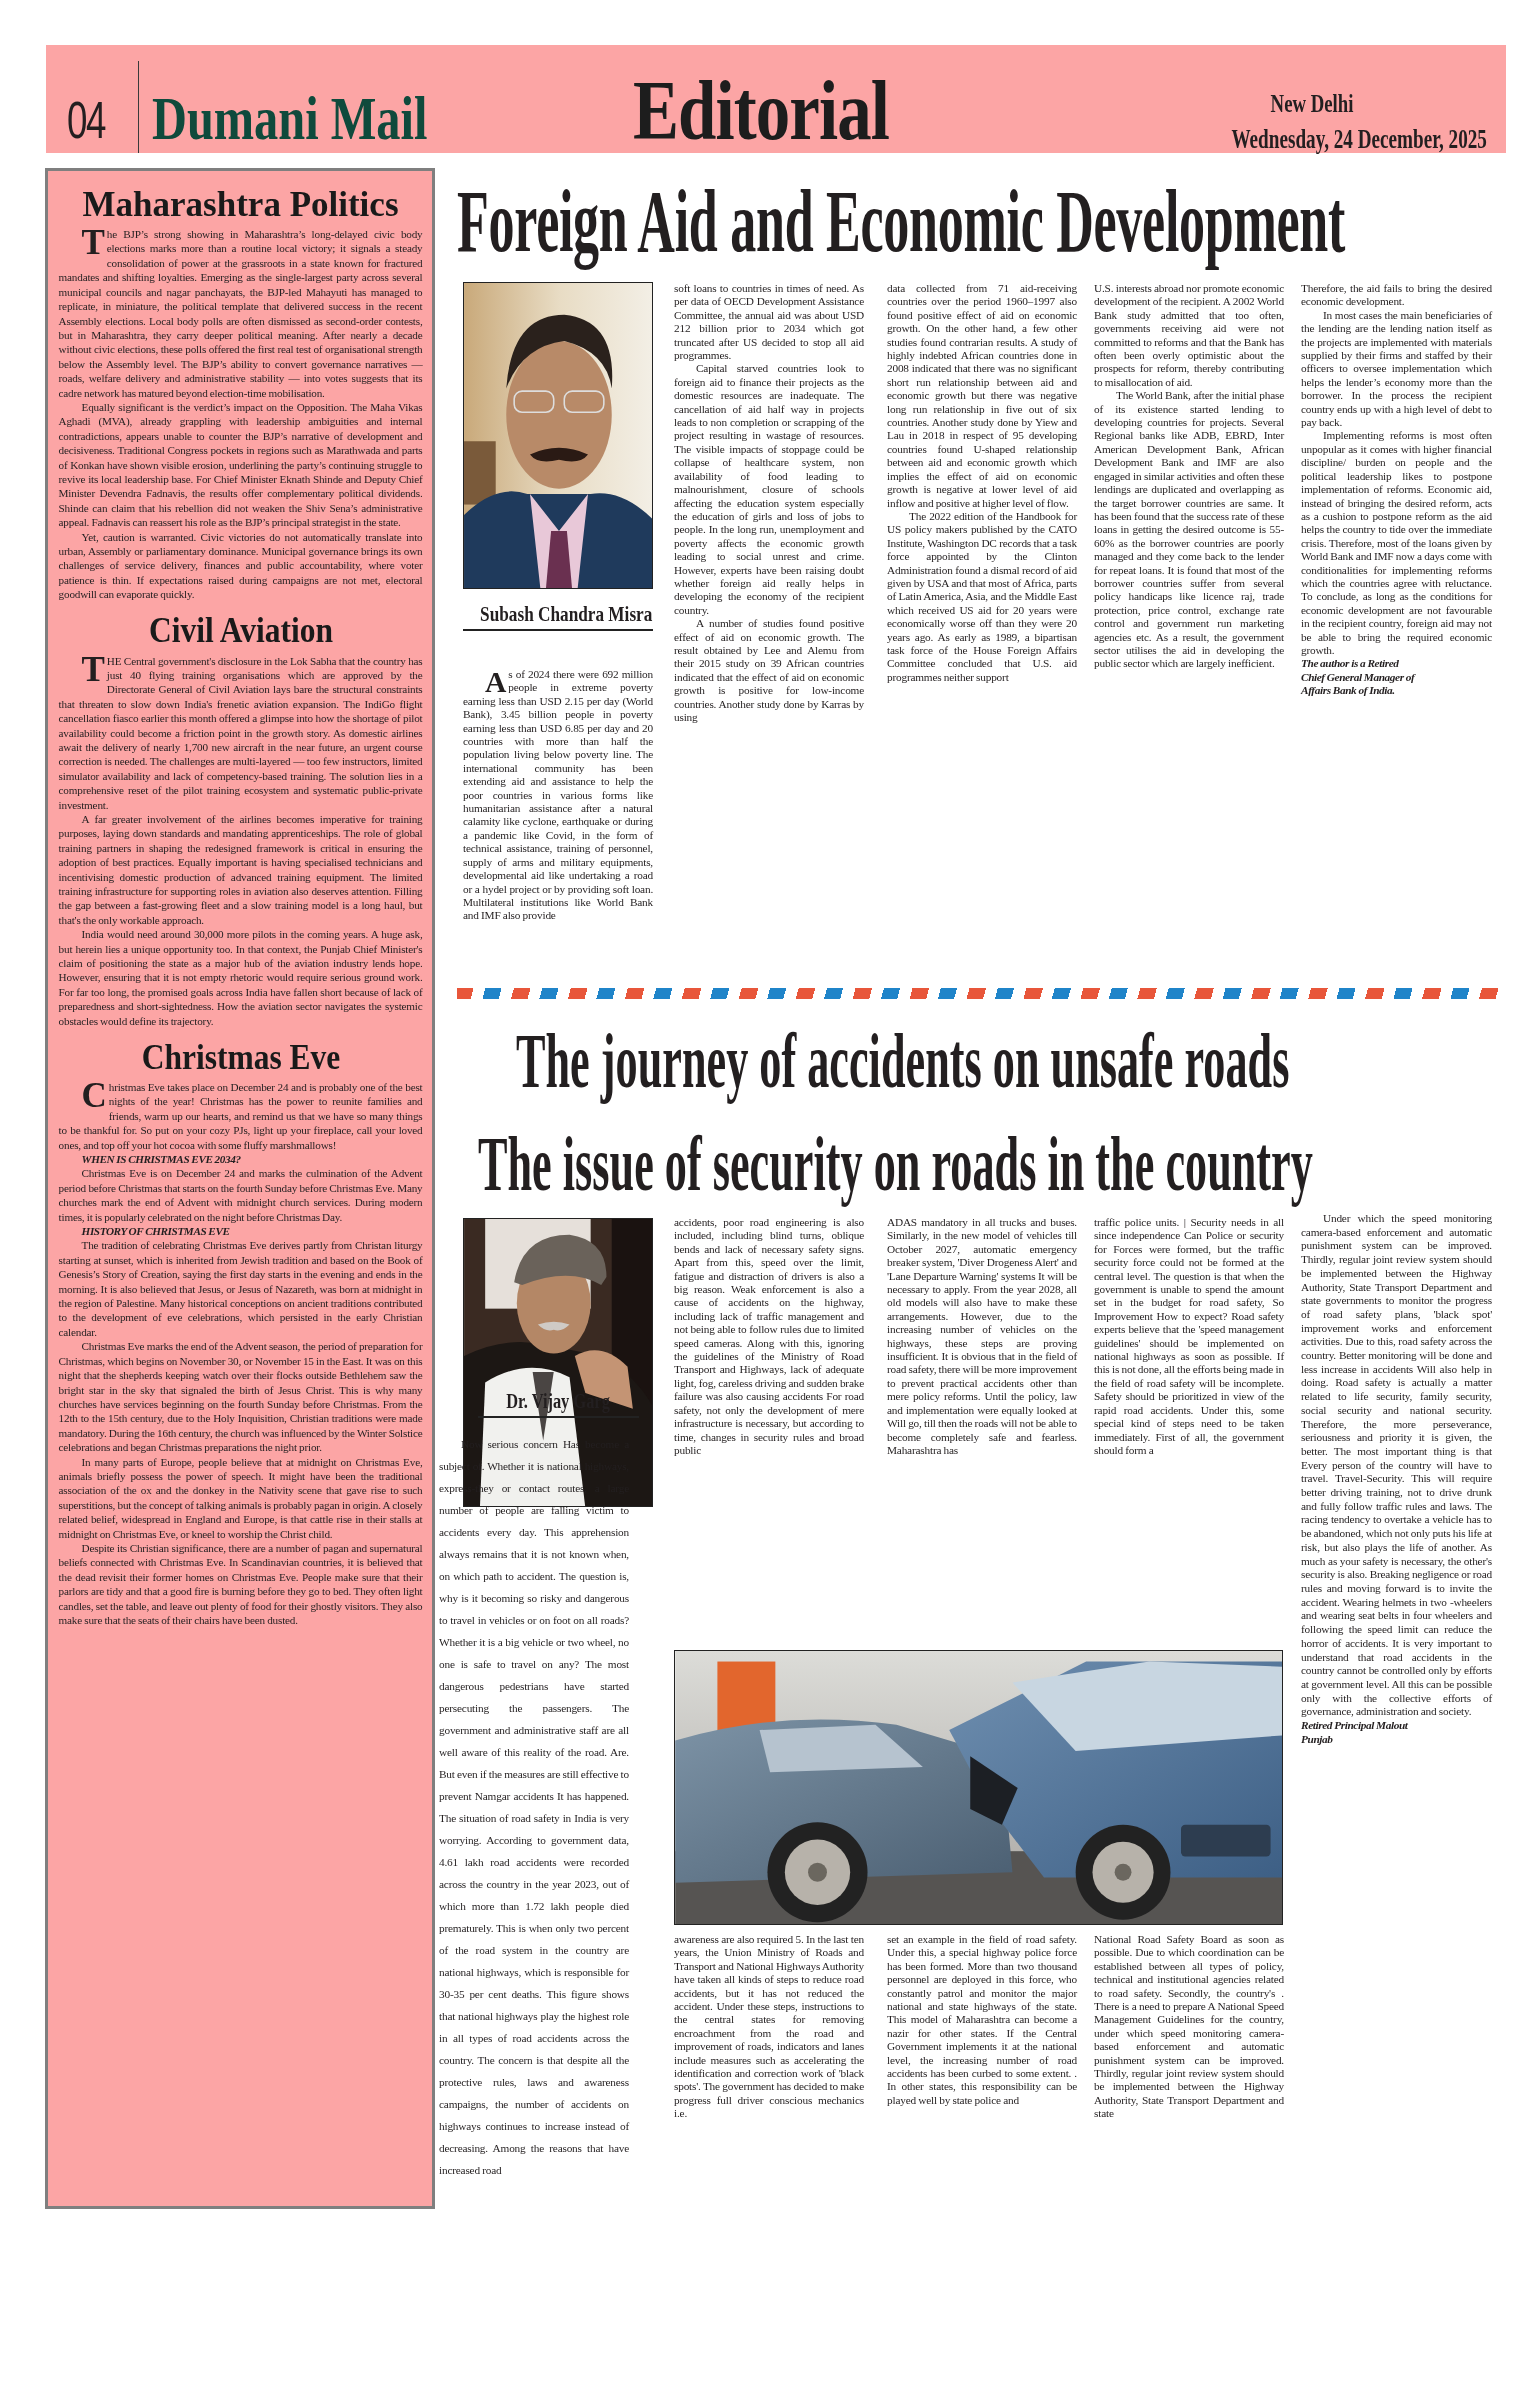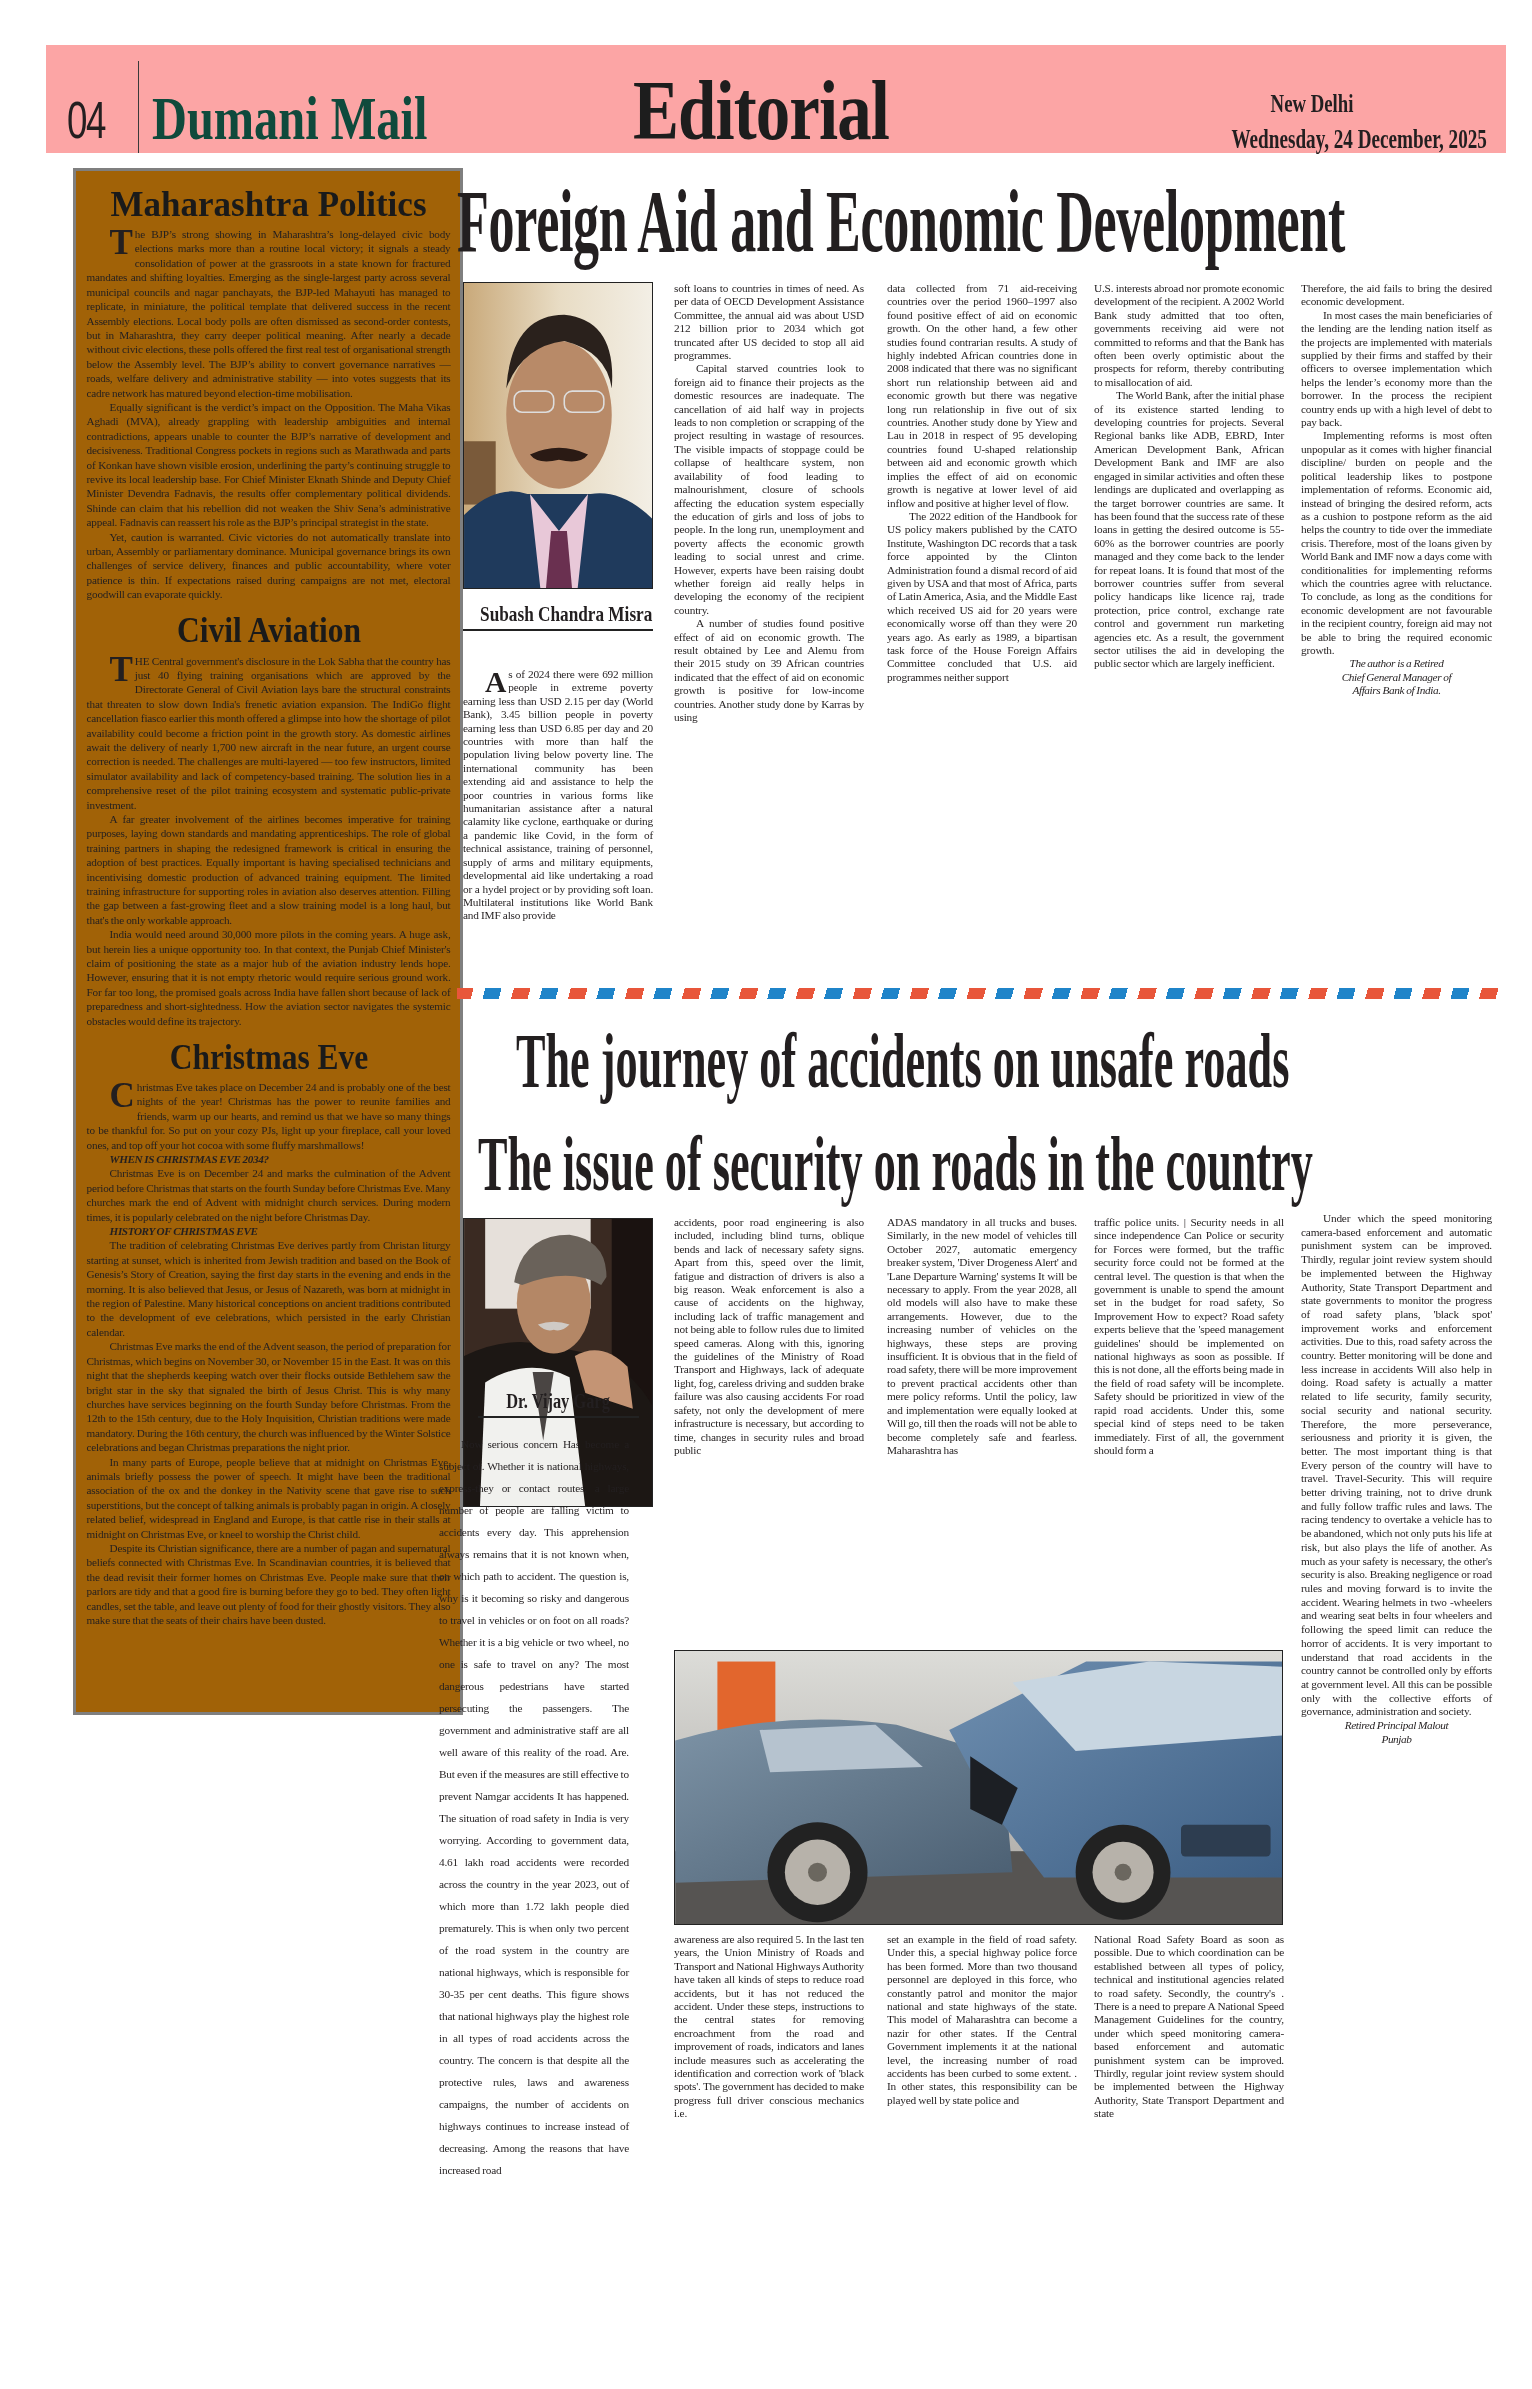--- a/index.html
+++ b/index.html
@@ -31,24 +31,23 @@
   .city {
     position: absolute; right: 153px; top: 45px; font-size: 25px; font-weight: 700;
     transform: scaleX(0.75); transform-origin: right top; white-space: nowrap;
   }
   .date {
     position: absolute; right: 19.5px; top: 79px; font-size: 27.4px; font-weight: 700;
     transform: scaleX(0.7); transform-origin: right top; white-space: nowrap;
   }
   
   .sidebar {
-    position: absolute; left: 45px; top: 168px; width: 390px; height: 1547px;
-    background: #a16207; border: 3.2px solid #7f7f7f;
+    position: absolute; left: 45px; top: 168px; width: 390px; height: 2041px;
+    background: #fca5a5; border: 3.2px solid #7f7f7f;
     padding: 11.6px 9.5px 0 10.6px;
-    margin-left: 28px;
   }
   .sb-title {
     text-align: center; font-weight: 700; font-size: 35px; line-height: 1; color: #1a1a1a;
     margin: 4.2px 0 5.3px 0; white-space: nowrap;
   }
   .sb-title.narrow { transform: scaleX(0.9); }
   .sb-text {
     font-size: 11.2px; line-height: 14.4px; text-align: justify;
     hyphens: none; letter-spacing: -0.2px; word-spacing: -0.3px;
   }
@@ -71,21 +70,21 @@
   .col p { text-indent: 22px; }
   .col p.noindent { text-indent: 0; }
   .photo-box {
     position: absolute; border: 0.8px solid #222; overflow: hidden;
   }
   .byline {
     position: absolute; text-align: center; font-weight: 700; font-size: 21px;
     transform: scaleX(0.82); transform-origin: center top; white-space: nowrap;
   }
   .byline-rule { position: absolute; height: 1.6px; background: #222; }
-  .credit { font-style: italic; font-weight: 400; text-align: center; letter-spacing: -0.4px; }
+  .credit { font-style: italic; font-weight: 700; text-align: left; letter-spacing: -0.4px; }
   
   .airmail {
     position: absolute; left: 457px; top: 988px; width: 1049px; height: 10.6px;
     background: repeating-linear-gradient(105deg,
       #e8563a 0px, #e8563a 16px, transparent 16px, transparent 27.4px,
       #1f84c9 27.4px, #1f84c9 43px, transparent 43px, transparent 55px);
   }
   .road-head {
     position: absolute; font-size: 79px; font-weight: 700; line-height: 1;
     transform: scaleX(0.56); transform-origin: left top; white-space: nowrap;

